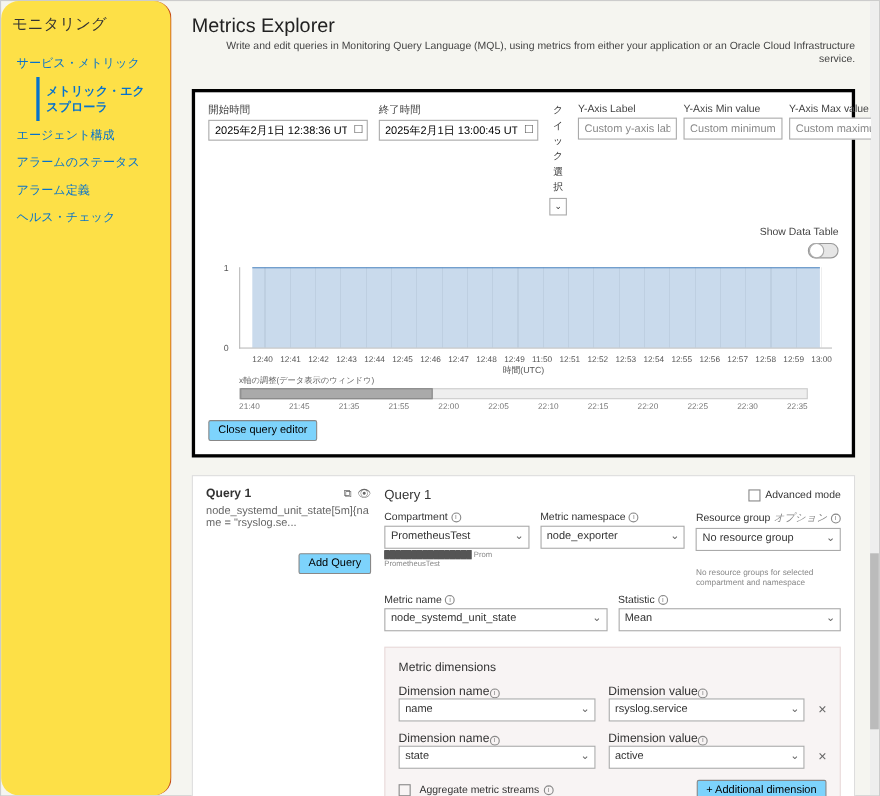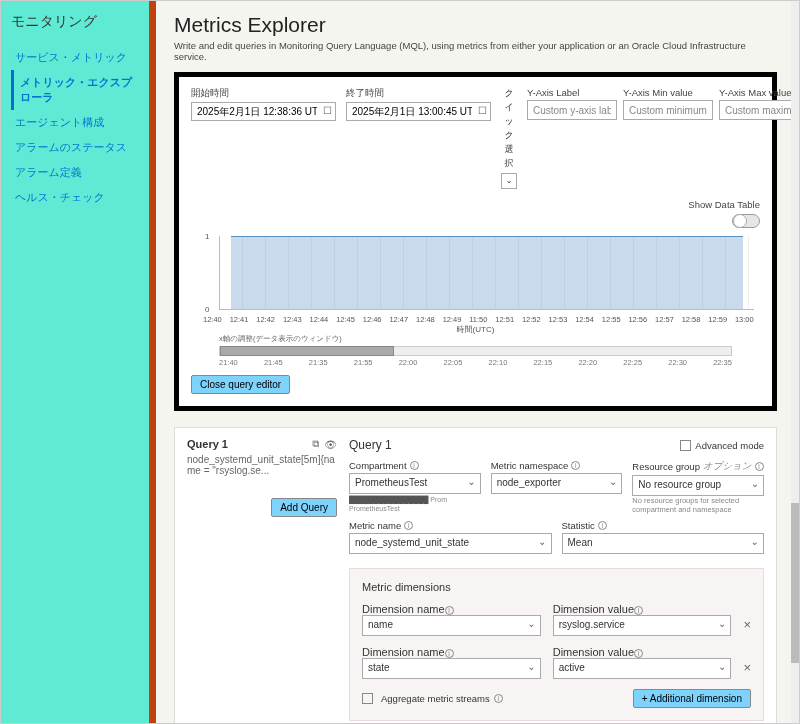--- a/index.html
+++ b/index.html
@@ -1,26 +1,26 @@
 <!DOCTYPE html>
 <html><head>
 <meta charset="utf-8">
 <style>
 * { box-sizing: border-box; margin: 0; padding: 0; }
 body { font-family: -apple-system, "Helvetica Neue", Arial, sans-serif; font-size: 11px; background: #f5f5f0; color: #333; }
 .root { display: flex; width: 800px; height: 724px; border: 1px solid #ccc; overflow: hidden; }
-.sidebar { width: 155px; background: #5eead4; padding: 12px 8px 0 10px; border-right: 7px solid #c2410c; }
+.sidebar { width: 155px; background: #fde047; padding: 12px 8px 0 10px; border-right: 1px solid #c2410c; border-radius: 16px; }
 .sidebar h2 { font-size: 14px; font-weight: 400; color: #333; margin-bottom: 14px; }
 .sidebar-item { font-size: 11px; padding: 5px 4px; cursor: pointer; }
 .sidebar-item.normal { color: #0572ce; }
-.sidebar-item.active { color: #0572ce; font-weight: 700; border-left: 3px solid #0572ce; padding-left: 6px; }
+.sidebar-item.active { color: #0572ce; font-weight: 700; border-left: 3px solid #0572ce; padding-left: 6px; margin-left: 22px; }
 .main { flex: 1; padding: 12px 14px 0 18px; overflow: auto; }
-.main h1 { font-size: 21px; font-weight: 400; color: #222; margin-bottom: 3px; }
-.main .subtitle { font-size: 9.5px; color: #444; margin-bottom: 10px; }
-.panel { background: #fff; border: 5px solid #000000; padding: 10px 12px 12px 12px; margin-bottom: 16px; }
+.main h1 { font-size: 18px; font-weight: 400; color: #222; margin-bottom: 3px; }
+.main .subtitle { font-size: 9.5px; color: #444; margin-bottom: 22px; text-align: right; }
+.panel { background: #fff; border: 3px solid #000000; padding: 10px 12px 12px 12px; margin-bottom: 16px; }
 .row1 { display: flex; gap: 10px; align-items: flex-start; }
 .col { display: flex; flex-direction: column; }
 .label-sm { font-size: 9.5px; color: #444; margin-bottom: 2px; }
 .txt-input { border: 1px solid #aaa; padding: 3px 5px; font-size: 10px; background: #fff; }
 .txt-input::placeholder { color: #888; }
 .date-wrap { position: relative; display: flex; }
 .date-wrap input { width: 145px; padding-right: 18px; }
 .date-wrap .cal-icon { position: absolute; right: 4px; top: 3px; font-size: 10px; color: #555; }
 .quick-col { display: flex; flex-direction: column; align-items: center; gap: 1px; font-size: 9px; }
 .quick-sel { border: 1px solid #aaa; background: #fff; width: 16px; height: 16px; font-size: 8px; text-align: center; line-height: 14px; margin-top: 2px; cursor: pointer; }
@@ -28,21 +28,21 @@
 .yaxis-col .txt-input { width: 90px; height: 20px; }
 .toggle-row { display: flex; justify-content: flex-end; align-items: center; gap: 6px; margin: 10px 0 4px 0; }
 .toggle-row .tlabel { font-size: 9.5px; color: #444; }
 .toggle { width: 28px; height: 14px; border: 1px solid #999; border-radius: 7px; background: #e6e6e6; position: relative; cursor: pointer; }
 .toggle::after { content: ""; position: absolute; width: 12px; height: 12px; border-radius: 50%; background: #fff; border: 1px solid #aaa; left: 0; top: -1px; }
 .chart { position: relative; height: 100px; }
 .chart-grid { position: absolute; left: 28px; right: 6px; top: 4px; bottom: 22px; border-bottom: 1px solid #bbb; border-left: 1px solid #bbb; background: repeating-linear-gradient(to right, transparent 0 22px, #eee 22px 23px); }
 .chart-fill { position: absolute; left: 2%; right: 2%; top: 0; bottom: 0; background: rgba(100,150,200,0.35); border-top: 1px solid #5b8fc5; }
 .chart-y0 { position: absolute; left: 14px; bottom: 18px; font-size: 8px; color: #555; }
 .chart-y1 { position: absolute; left: 14px; top: 0; font-size: 8px; color: #555; }
-.chart-xaxis { position: absolute; left: 12px; right: 6px; bottom: 8px; display: flex; justify-content: space-between; font-size: 7.5px; color: #555; }
+.chart-xaxis { position: absolute; left: 40px; right: 6px; bottom: 8px; display: flex; justify-content: space-between; font-size: 7.5px; color: #555; }
 .chart-xlabel { position: absolute; left: 0; right: 0; bottom: -3px; text-align: center; font-size: 8px; color: #555; }
 .scrub-label { font-size: 7.5px; color: #666; margin: 2px 0 0 28px; }
 .scrub-bar { position: relative; margin: 2px 28px 0 28px; height: 10px; background: #eee; border: 1px solid #ccc; }
 .scrub-thumb { position: absolute; left: 0; width: 34%; top: -1px; bottom: -1px; background: #aaa; border: 1px solid #888; }
 .scrub-ticks { margin: 2px 28px 8px 28px; display: flex; justify-content: space-between; font-size: 7.5px; color: #777; }
 .btn { border: 1px solid #888; background: #7dd3fc; padding: 3px 8px; font-size: 10px; cursor: pointer; border-radius: 2px; }
 .panel2 { background: #fff; border: 1px solid #ddd; padding: 10px 12px 14px 12px; display: flex; gap: 12px; }
 .qleft { width: 150px; }
 .qleft-hdr { display: flex; align-items: center; gap: 5px; margin-bottom: 4px; }
 .qleft-hdr .qname { font-size: 11px; font-weight: 600; flex: 1; }
@@ -53,21 +53,21 @@
 .qright-hdr .qname { font-size: 12px; font-weight: 400; flex: 1; }
 .chk { width: 11px; height: 11px; border: 1px solid #888; display: inline-block; vertical-align: middle; cursor: pointer; }
 .chk-label { font-size: 9.5px; margin-left: 4px; vertical-align: middle; }
 .form-row { display: flex; gap: 10px; margin-bottom: 4px; }
 .form-col { display: flex; flex-direction: column; }
 .form-col .flabel { font-size: 9.5px; color: #333; margin-bottom: 2px; display: flex; align-items: center; gap: 3px; }
 .info-icon { width: 9px; height: 9px; border: 1px solid #888; border-radius: 50%; font-size: 7px; line-height: 8px; text-align: center; color: #888; display: inline-block; }
 .sel { border: 1px solid #aaa; background: #fff; padding: 3px 16px 3px 5px; font-size: 10px; position: relative; cursor: pointer; height: 21px; }
 .sel::after { content: "⌄"; position: absolute; right: 4px; top: 2px; font-size: 10px; color: #666; }
 .crumb { font-size: 7px; color: #888; margin-top: 2px; }
-.opt-note { font-size: 7.5px; color: #888; margin-top: 0; }
+.opt-note { font-size: 7.5px; color: #888; margin-top: 15px; }
 .dim-box { background: #f8f4f4; border: 1px solid #e9dada; padding: 12px; margin-top: 14px; }
 .dim-box h4 { font-size: 11px; font-weight: 400; margin-bottom: 10px; }
 .dim-row { display: flex; gap: 12px; align-items: flex-end; margin-bottom: 10px; }
 .dim-col { flex: 1; display: flex; flex-direction: column; }
 .dim-del { font-size: 13px; color: #666; cursor: pointer; padding-bottom: 4px; }
 .dim-footer { display: flex; align-items: center; }
 .dim-footer .agg { display: flex; align-items: center; gap: 4px; }
 .dim-footer .add-dim { margin-left: auto; }
 .scrollbar-fake { width: 8px; background: #eee; display:flex; align-items:flex-end; }
 .scrollbar-thumb { width:8px; height:160px; background:#bbb; margin-top:auto; margin-bottom:60px; }

